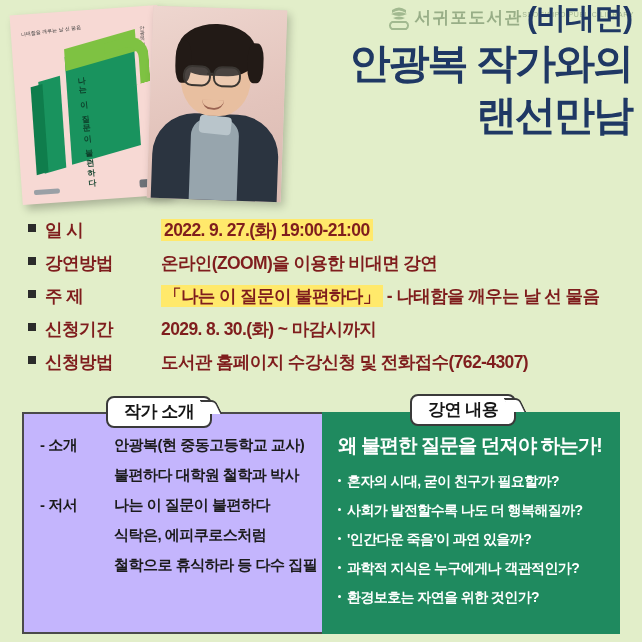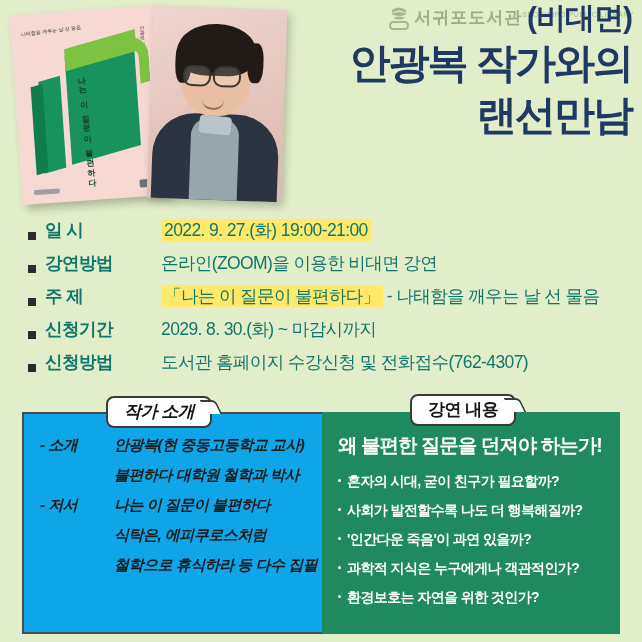--- a/index.html
+++ b/index.html
@@ -302,43 +302,43 @@
 
   
   .info {
     position: absolute;
     left: 28px;
     top: 218px;
     width: 600px;
   }
   .info-row {
     display: flex;
-    align-items: flex-end;
+    align-items: center;
     margin-bottom: 9px;
     font-size: 17.5px;
-    color: #0f766e;
+    color: #7f1d1d;
     white-space: nowrap;
   }
   .bullet {
     width: 8px;
     height: 8px;
     background: #2b2b2b;
     flex: 0 0 auto;
     margin-right: 9px;
     position: relative;
     top: -2px;
   }
   .info-label {
     width: 92px;
     flex: 0 0 auto;
     font-weight: bold;
     letter-spacing: -.5px;
   }
   .info-value {
-    font-weight: normal;
+    font-weight: bold;
     letter-spacing: -.6px;
     padding-left: 24px;
   }
   .hl {
     background: #ffe96b;
     padding: 1px 3px;
   }
 
   
   .panels {
@@ -348,24 +348,23 @@
     width: 598px;
     height: 222px;
     display: flex;
   }
   .panel {
     position: relative;
     box-sizing: border-box;
   }
   .panel-left {
     width: 300px;
-    background: #0ea5e9;
+    background: #c4b5fd;
     border: 2px solid #4a4a4a;
     border-right: none;
-    font-style: italic;
   }
   .panel-right {
     width: 298px;
     background: #1f8a5f;
   }
   .tab {
     position: absolute;
     top: -18px;
     background: #ffffff;
     border: 2px solid #3a3a3a;

